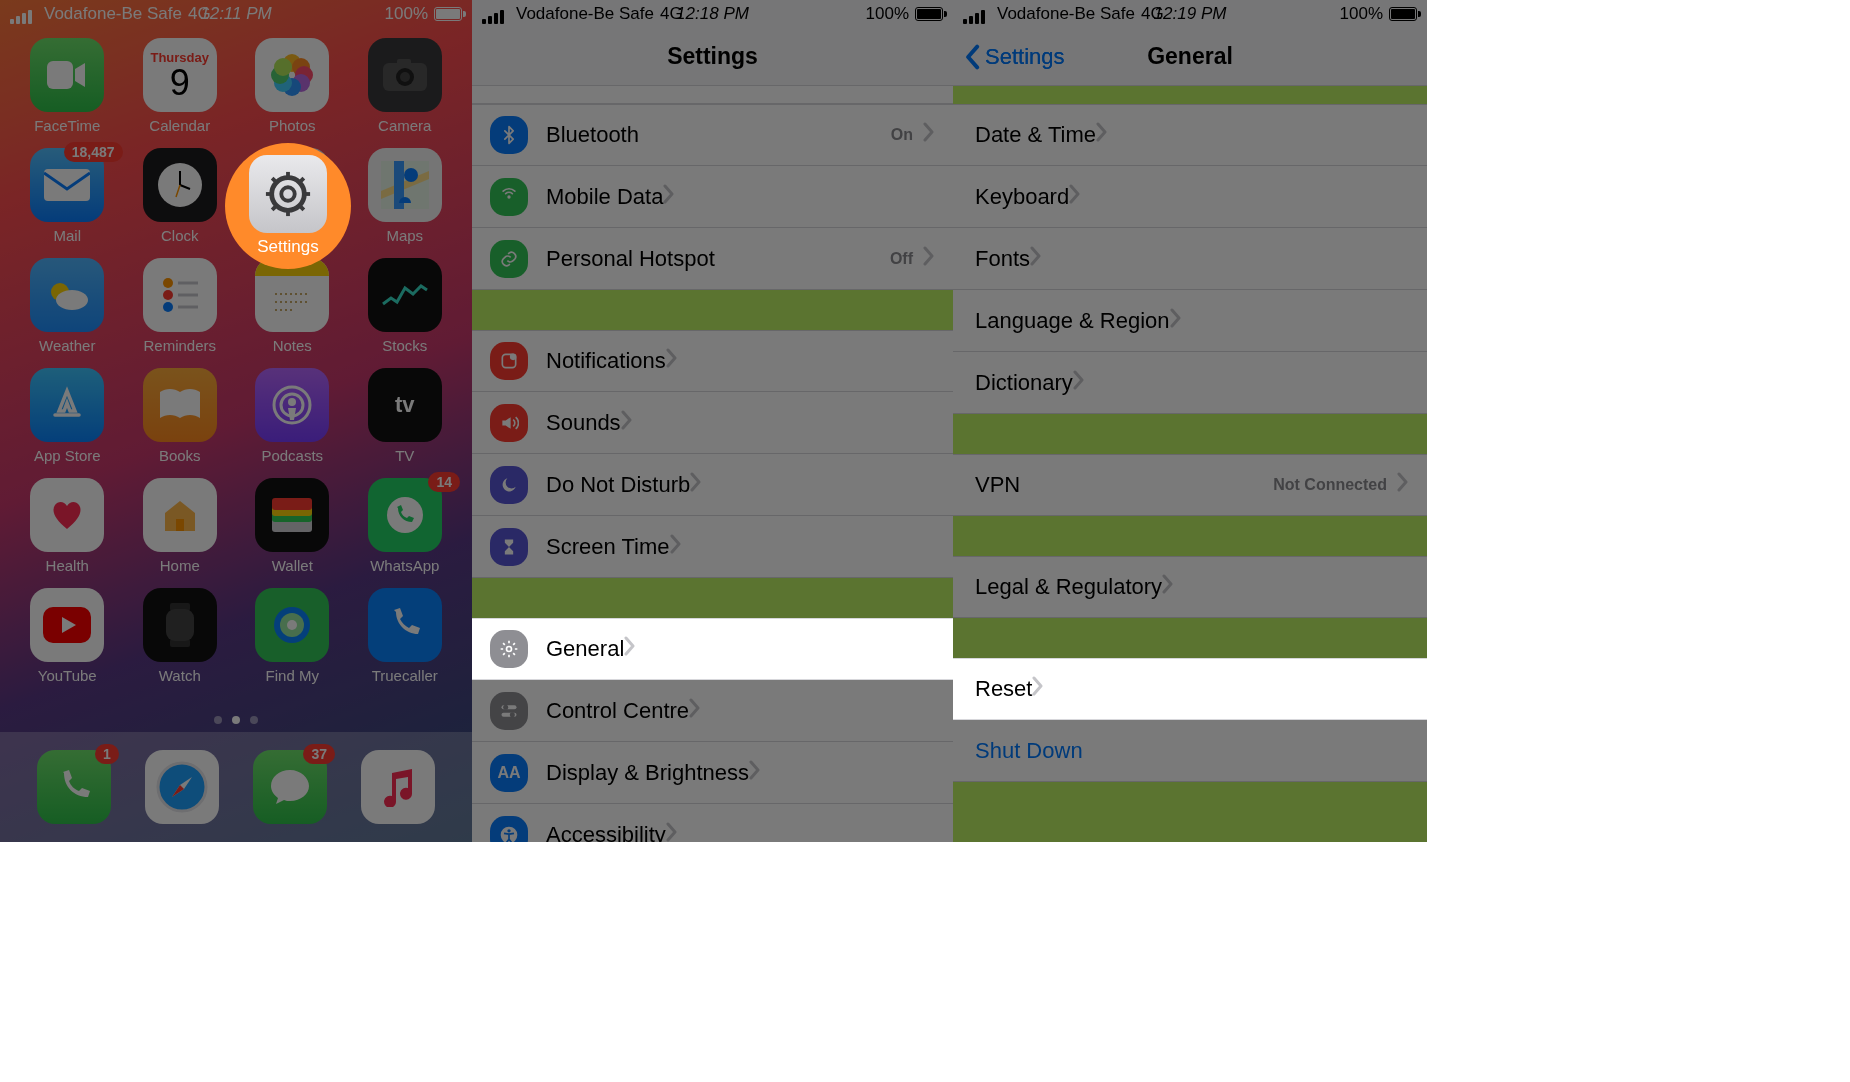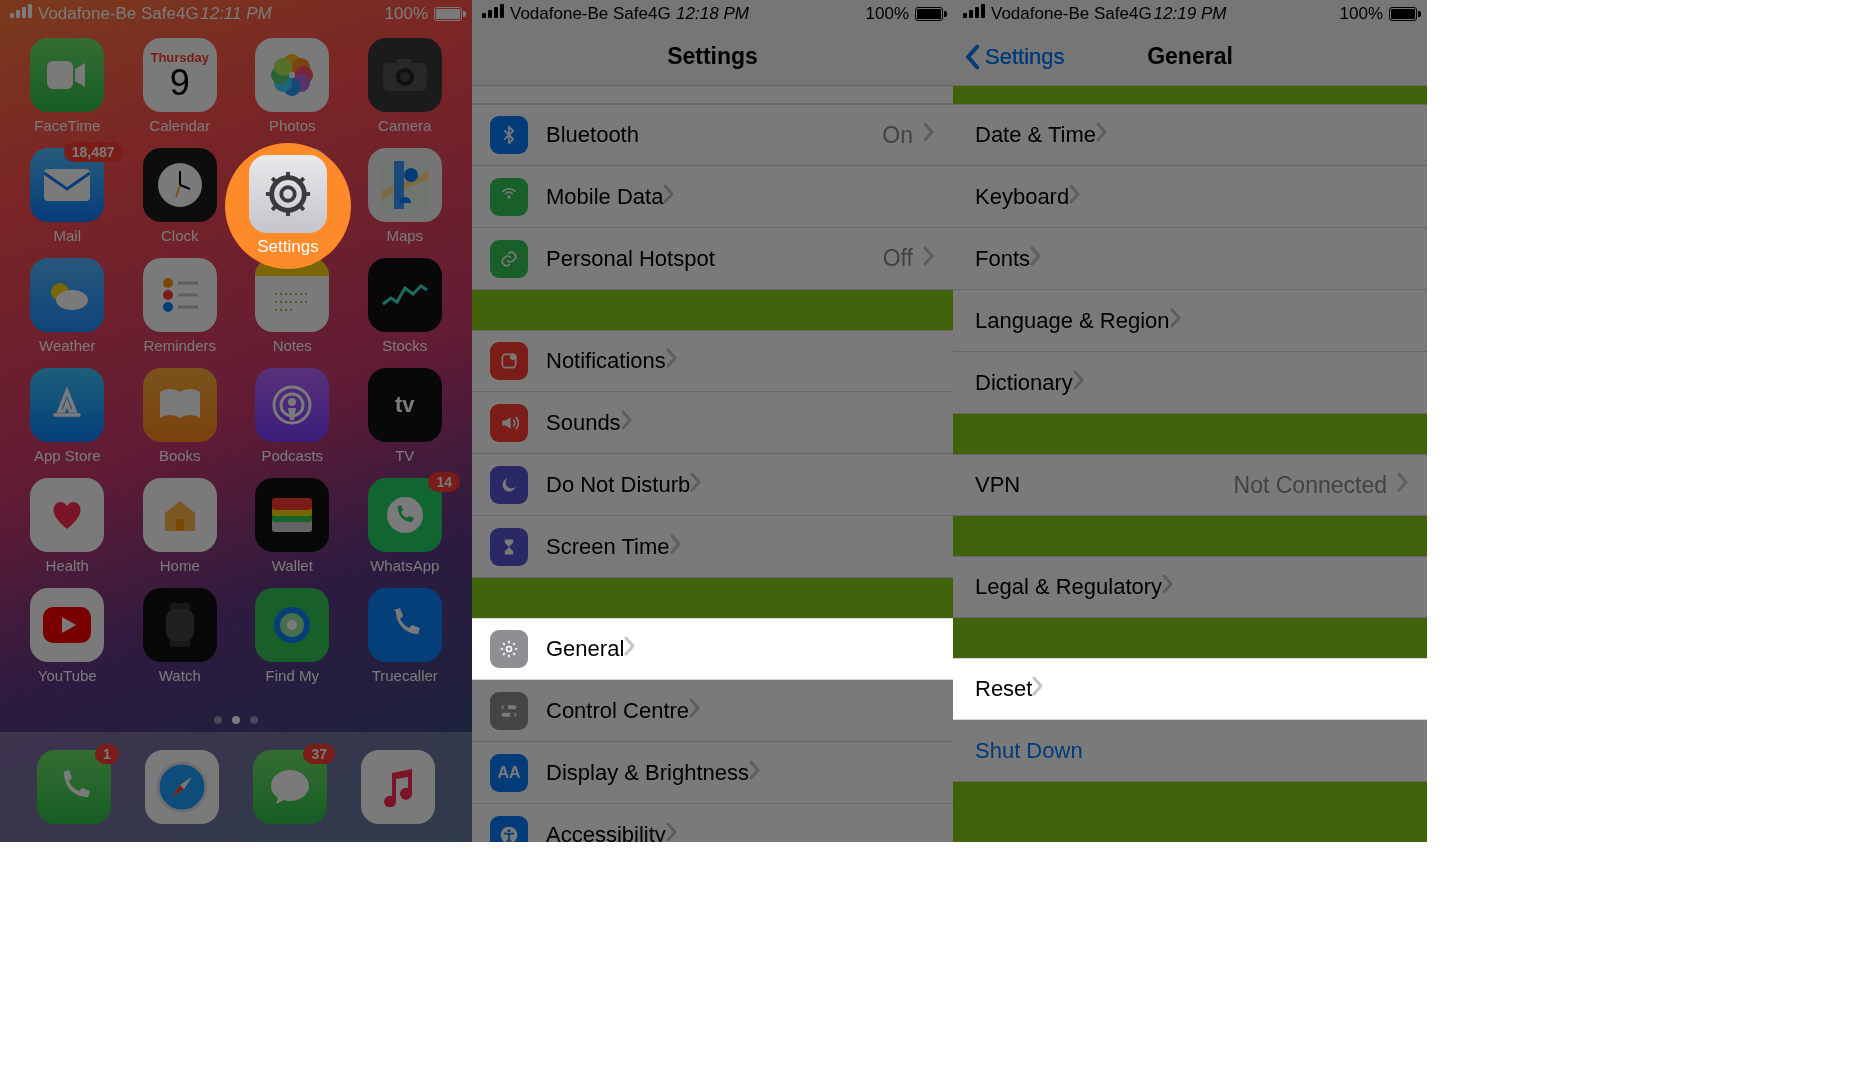--- a/index.html
+++ b/index.html
@@ -10,21 +10,21 @@
   .phone3 { width:474px; height:842px; }
   .dim-overlay { position:absolute; inset:0; background:rgba(0,0,0,0.52); pointer-events:none; z-index:50; }
   
   .status { position:relative; height:28px; display:flex; align-items:center; padding:0 10px; font-size:17px; font-weight:500; color:#000; z-index:60; }
   .status.white { color:#fff; }
   .status.white.under-dim { z-index:10; }
   .signal-bars { display:inline-flex; align-items:flex-end; gap:2px; margin-right:6px;}
   .signal-bars span { width:4px; background:#000; border-radius:1px;}
   .status.white .signal-bars span { background:#fff;}
   .sb1{height:5px}.sb2{height:8px}.sb3{height:11px}.sb4{height:14px}
-  .status-left{display:flex;align-items:flex-start;}
+  .status-left{display:flex;align-items:flex-end;gap:6px;}
   .status-center{position:absolute;left:50%;transform:translateX(-50%);font-style:italic;}
   .status-right{margin-left:auto;display:flex;align-items:center;gap:6px;}
   .battery { width:28px;height:14px;border:1.5px solid currentColor;border-radius:3px;position:relative;}
   .battery::after{content:"";position:absolute;right:-5px;top:3px;width:3px;height:6px;background:currentColor;border-radius:0 2px 2px 0;}
   .battery-fill{position:absolute;inset:1px;background:currentColor;border-radius:1px;}
   
   .home-wall { position:absolute; inset:0; background:linear-gradient(160deg,#ff7a3c 0%,#ff4e50 20%,#c93a6e 50%,#5a3a86 70%,#2e4f7a 100%);}
   .home-grid{position:relative;padding:10px 20px 0;display:grid;grid-template-columns:repeat(4,1fr);gap:14px 18px;z-index:10;}
   .app{display:flex;flex-direction:column;align-items:center;position:relative;}
   .app-ico{width:74px;height:74px;border-radius:18px;position:relative;display:flex;align-items:center;justify-content:center;font-size:34px;color:#fff;}
@@ -65,26 +65,26 @@
   .ic-findmy{background:#34c759;}
   .ic-phone{background:linear-gradient(#6fe36c,#2fc34b);} 
   .ic-safari{background:#fff;}
   .ic-messages{background:linear-gradient(#6fe36c,#2fc34b);} 
   .ic-music{background:#fff;}
   
   .nav-hdr{position:relative;height:58px;display:flex;align-items:center;justify-content:center;background:#f7f7f8;border-bottom:1px solid #d7d7db;font-size:23px;font-weight:700;color:#000;z-index:20;}
   .nav-back{position:absolute;left:10px;display:flex;align-items:center;color:#007aff;font-size:22px;font-weight:400;}
   .nav-back svg{width:18px;height:26px;margin-right:4px;}
   .back-label{color:#007aff; text-shadow:0 0 0 currentColor;}
-  .list-bg{background:#84cc16;position:relative;height:756px;overflow:hidden;}
+  .list-bg{background:#bef264;position:relative;height:756px;overflow:hidden;}
   .sect-gap{height:40px;}
   .row{height:62px;background:#fff;border-bottom:1px solid #d7d7db;display:flex;align-items:center;padding:0 18px;font-size:22px;color:#000;position:relative;}
   .row.first{border-top:1px solid #d7d7db;}
-  .row .ico-box{width:38px;height:38px;border-radius:9px;margin-right:18px;display:flex;align-items:center;justify-content:center;color:#fff;font-size:20px;}
-  .row .val{margin-left:auto;color:#8a8a8f;font-size:23px;margin-right:10px;}
+  .row .ico-box{width:38px;height:38px;border-radius:15px;margin-right:18px;display:flex;align-items:center;justify-content:center;color:#fff;font-size:20px;}
+  .row .val{margin-left:auto;color:#8a8a8f;font-size:16px;margin-right:10px;font-weight:bold;}
   .row .chev{color:#c5c5c9;}
   .row .rowlabel{flex:0 0 auto;}
   .row.highlight{z-index:80;position:relative;}
   .link-blue{color:#007aff;}
   
   .chev svg{width:12px;height:20px;}
   
   .p3-list .row{padding-left:22px;}
   
   .gear-svg{width:48px;height:48px;}

